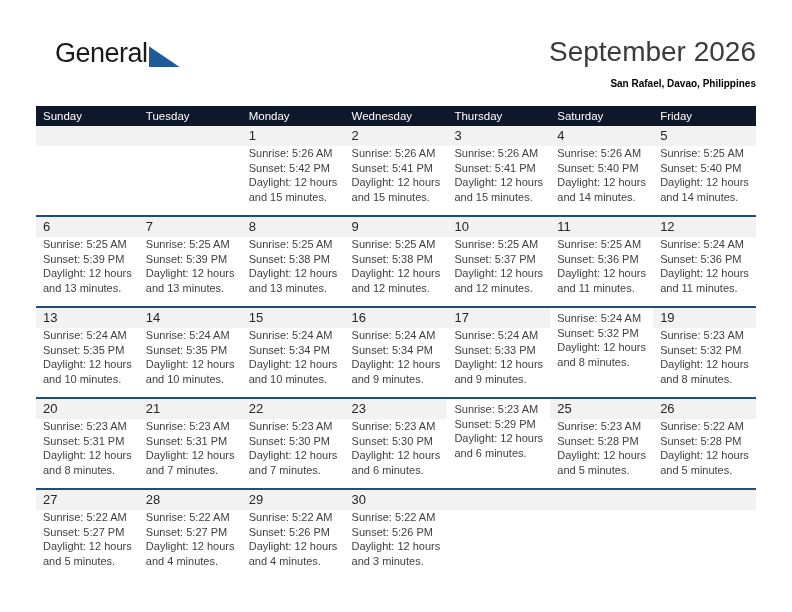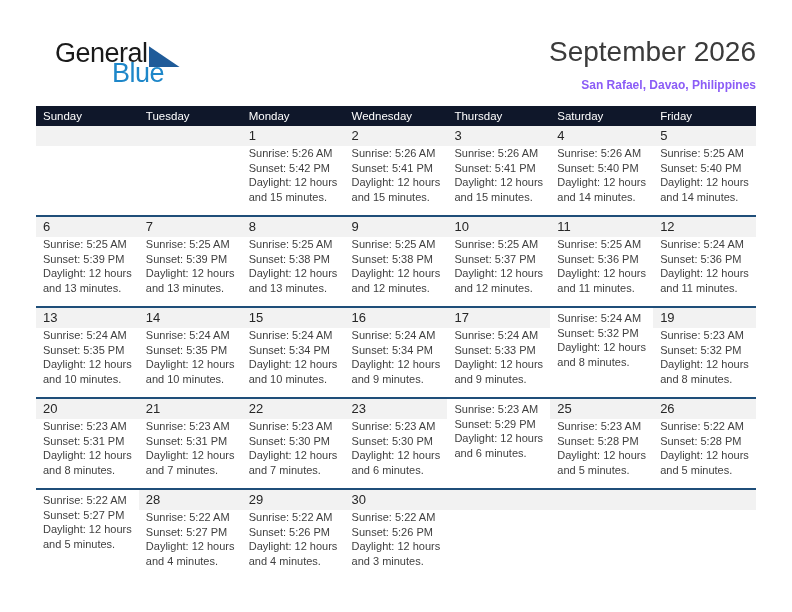--- a/index.html
+++ b/index.html
@@ -11,22 +11,22 @@
   .logo-top { display: flex; align-items: center; }
   .logo-general { font-size: 27px; color: #1a1a1a; letter-spacing: -0.5px; line-height: 1; }
   .logo-triangle { display: inline-block; width: 31px; height: 21px; background: #1f5b99;
                    clip-path: polygon(0 0, 100% 100%, 0 100%); margin-left: 1px; align-self: flex-end; }
   .logo-blue { font-size: 27px; color: #1e87c9; letter-spacing: -0.5px; line-height: 1;
                margin-top: -7px; padding-left: 57px; }
 
   
   .page-title { position: absolute; top: 36px; right: 36px; font-size: 28px; font-weight: 400;
                 color: #3b3b3b; letter-spacing: 0; }
-  .page-subtitle { position: absolute; top: 78px; right: 36px; font-size: 12px; font-weight: 700;
-                   color: #8b5cf6; margin-left: 36px; }
+  .page-subtitle { position: absolute; top: 78px; right: 36px; font-size: 10px; font-weight: 700;
+                   color: #000000; margin-left: 36px; }
 
   
   .calendar { position: absolute; left: 36px; top: 106px; width: 720px; }
   .weekday-row { display: grid; grid-template-columns: repeat(7, 1fr); background: #0f172a;
                  height: 20px; }
   .weekday-label { color: #ffffff; font-size: 11.5px; line-height: 20px; padding-left: 7px;
                    overflow: hidden; white-space: nowrap; }
   .week-row { display: grid; grid-template-columns: repeat(7, 1fr); height: 91px;
               border-top: 2px solid #1f4e79; }
   .week-row:first-of-type { border-top: none; height: 89px; }
@@ -38,21 +38,20 @@
   .cell-line:first-of-type { margin-top: 3px; }
 </style>
 </head>
 <body>
 
 <div class="logo">
   <div class="logo-top">
     <span class="logo-general">General</span>
     <span class="logo-triangle"></span>
   </div>
-  <div class="logo-blue">Blue</div>
 </div>
 
 <div class="page-title">September 2026</div>
 <div class="page-subtitle">San Rafael, Davao, Philippines</div>
 
 <div class="calendar">
   <div class="weekday-row">
       <div class="weekday-label">Sunday</div>
       <div class="weekday-label">Tuesday</div>
       <div class="weekday-label">Monday</div>
@@ -251,20 +250,21 @@
         <div class="day-cell">
           <div class="day-num">26</div>
           <div class="cell-line">Sunrise: 5:22 AM</div>
           <div class="cell-line">Sunset: 5:28 PM</div>
           <div class="cell-line">Daylight: 12 hours</div>
           <div class="cell-line">and 5 minutes.</div>
         </div>
       </div>
       <div class="week-row">
         <div class="day-cell">
+          <div class="day-num">27</div>
           <div class="cell-line">Sunrise: 5:22 AM</div>
           <div class="cell-line">Sunset: 5:27 PM</div>
           <div class="cell-line">Daylight: 12 hours</div>
           <div class="cell-line">and 5 minutes.</div>
         </div>
         <div class="day-cell">
           <div class="day-num">28</div>
           <div class="cell-line">Sunrise: 5:22 AM</div>
           <div class="cell-line">Sunset: 5:27 PM</div>
           <div class="cell-line">Daylight: 12 hours</div>

